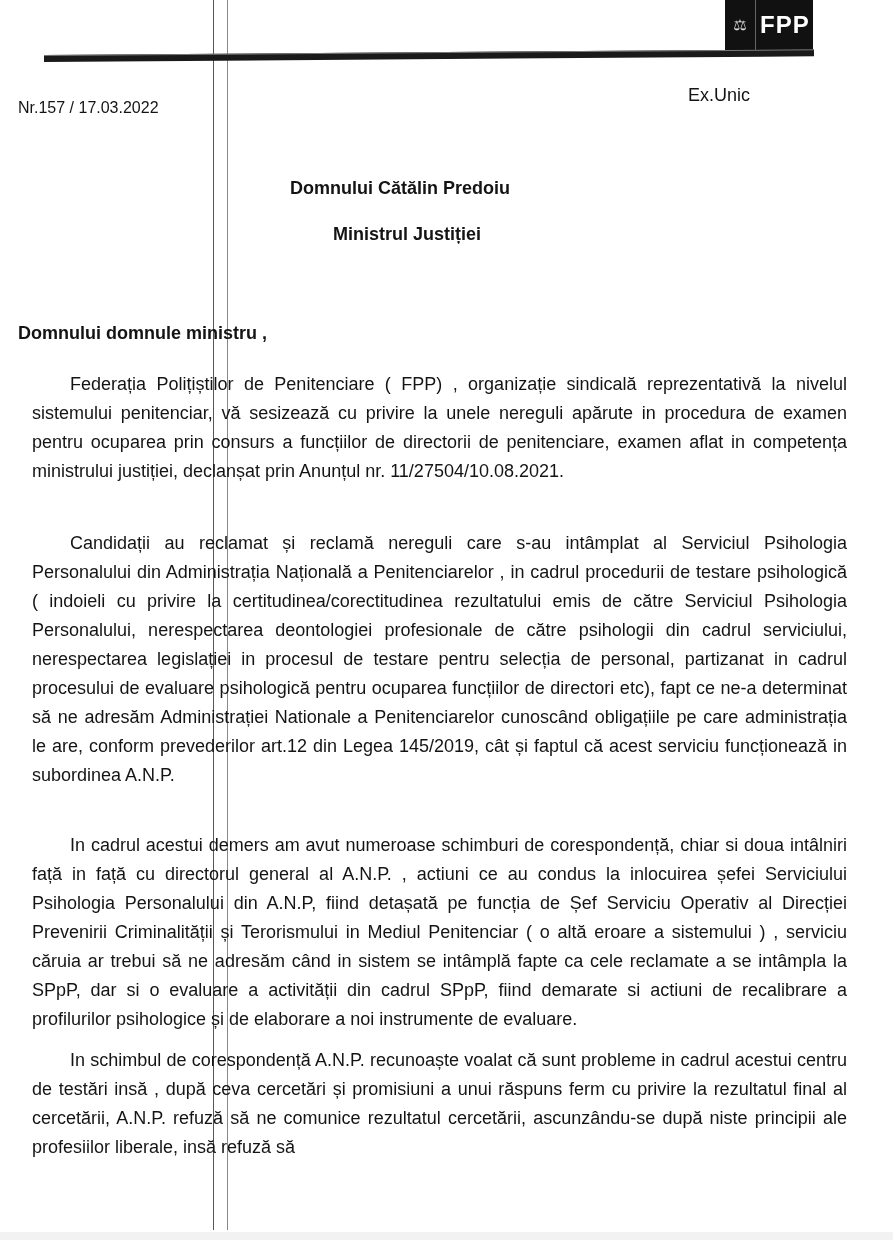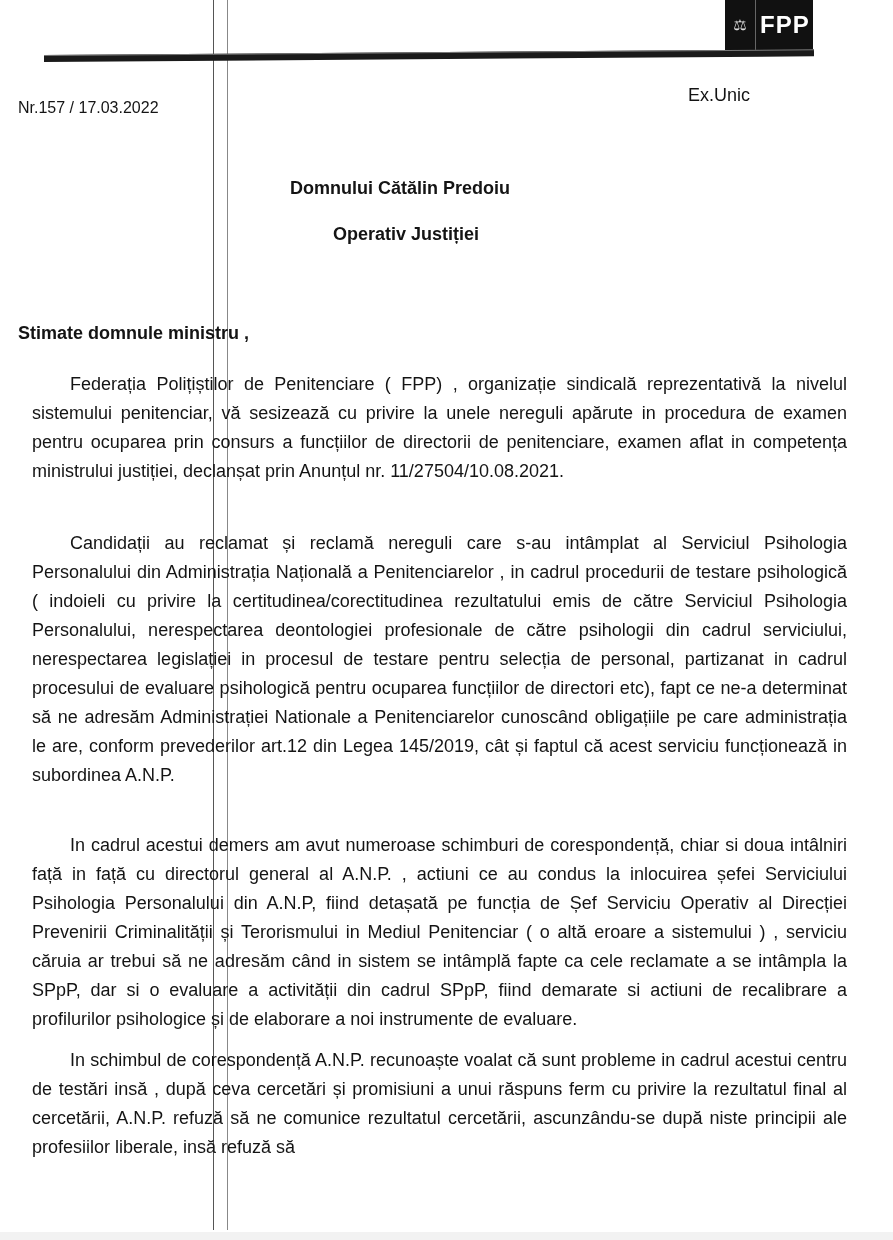--- a/index.html
+++ b/index.html
@@ -33,22 +33,22 @@
 <div class="logo">
   <span class="scale">⚖</span>
   <span class="txt">FPP</span>
 </div>
 <div class="rule"></div>
 
 <div class="nr">Nr.157 / 17.03.2022</div>
 <div class="ex">Ex.Unic</div>
 
 <div class="to">Domnului Cătălin Predoiu</div>
-<div class="to2">Operativ Justiției</div>
+<div class="to2">Ministrul Justiției</div>
 
-<div class="salut">Stimate domnule ministru ,</div>
+<div class="salut">Domnului domnule ministru ,</div>
 
 <p class="para" style="top:354px">Federația Polițiștilor de Penitenciare ( FPP) , organizație sindicală  reprezentativă la nivelul sistemului penitenciar, vă sesizează cu privire la unele nereguli apărute in procedura de examen pentru ocuparea prin consurs a funcțiilor de directorii de penitenciare, examen aflat in competența ministrului justiției, declanșat prin Anunțul nr. 11/27504/10.08.2021.</p>
 <p class="para" style="top:513px">Candidații au reclamat și reclamă nereguli care s-au intâmplat al Serviciul Psihologia Personalului din Administrația Națională a Penitenciarelor , in cadrul procedurii de testare psihologică ( indoieli cu privire la certitudinea/corectitudinea rezultatului emis de către Serviciul Psihologia Personalului, nerespectarea deontologiei profesionale de către psihologii din cadrul serviciului, nerespectarea legislației in procesul de testare pentru selecția de personal, partizanat in cadrul procesului de evaluare psihologică pentru ocuparea funcțiilor de directori etc), fapt  ce ne-a determinat să ne adresăm Administrației Nationale a Penitenciarelor cunoscând obligațiile pe care administrația le are, conform prevederilor art.12 din Legea 145/2019, cât și faptul că acest serviciu funcționează in subordinea A.N.P.</p>
 <p class="para" style="top:815px">In cadrul acestui demers am avut numeroase schimburi de corespondență, chiar si doua intâlniri față in față cu directorul general al A.N.P. , actiuni ce au condus la inlocuirea șefei Serviciului Psihologia Personalului din A.N.P, fiind detașată pe funcția de Șef Serviciu Operativ al Direcției Prevenirii Criminalității și Terorismului in Mediul Penitenciar  ( o altă eroare a sistemului ) , serviciu căruia ar trebui să ne adresăm când in sistem se intâmplă fapte ca cele reclamate a se intâmpla la SPpP,  dar si o evaluare a activității din cadrul SPpP, fiind demarate si actiuni de recalibrare a profilurilor psihologice și de elaborare a noi instrumente de evaluare.</p>
 <p class="para" style="top:1030px">In schimbul de corespondență A.N.P. recunoaște voalat că sunt probleme in cadrul acestui centru de testări insă , după ceva cercetări și promisiuni a unui răspuns ferm cu privire la rezultatul final al cercetării, A.N.P. refuză să ne comunice rezultatul cercetării, ascunzându-se după niste principii ale profesiilor liberale, insă refuză să</p>
 
 <div class="bottom"></div>
 
 </body></html>

